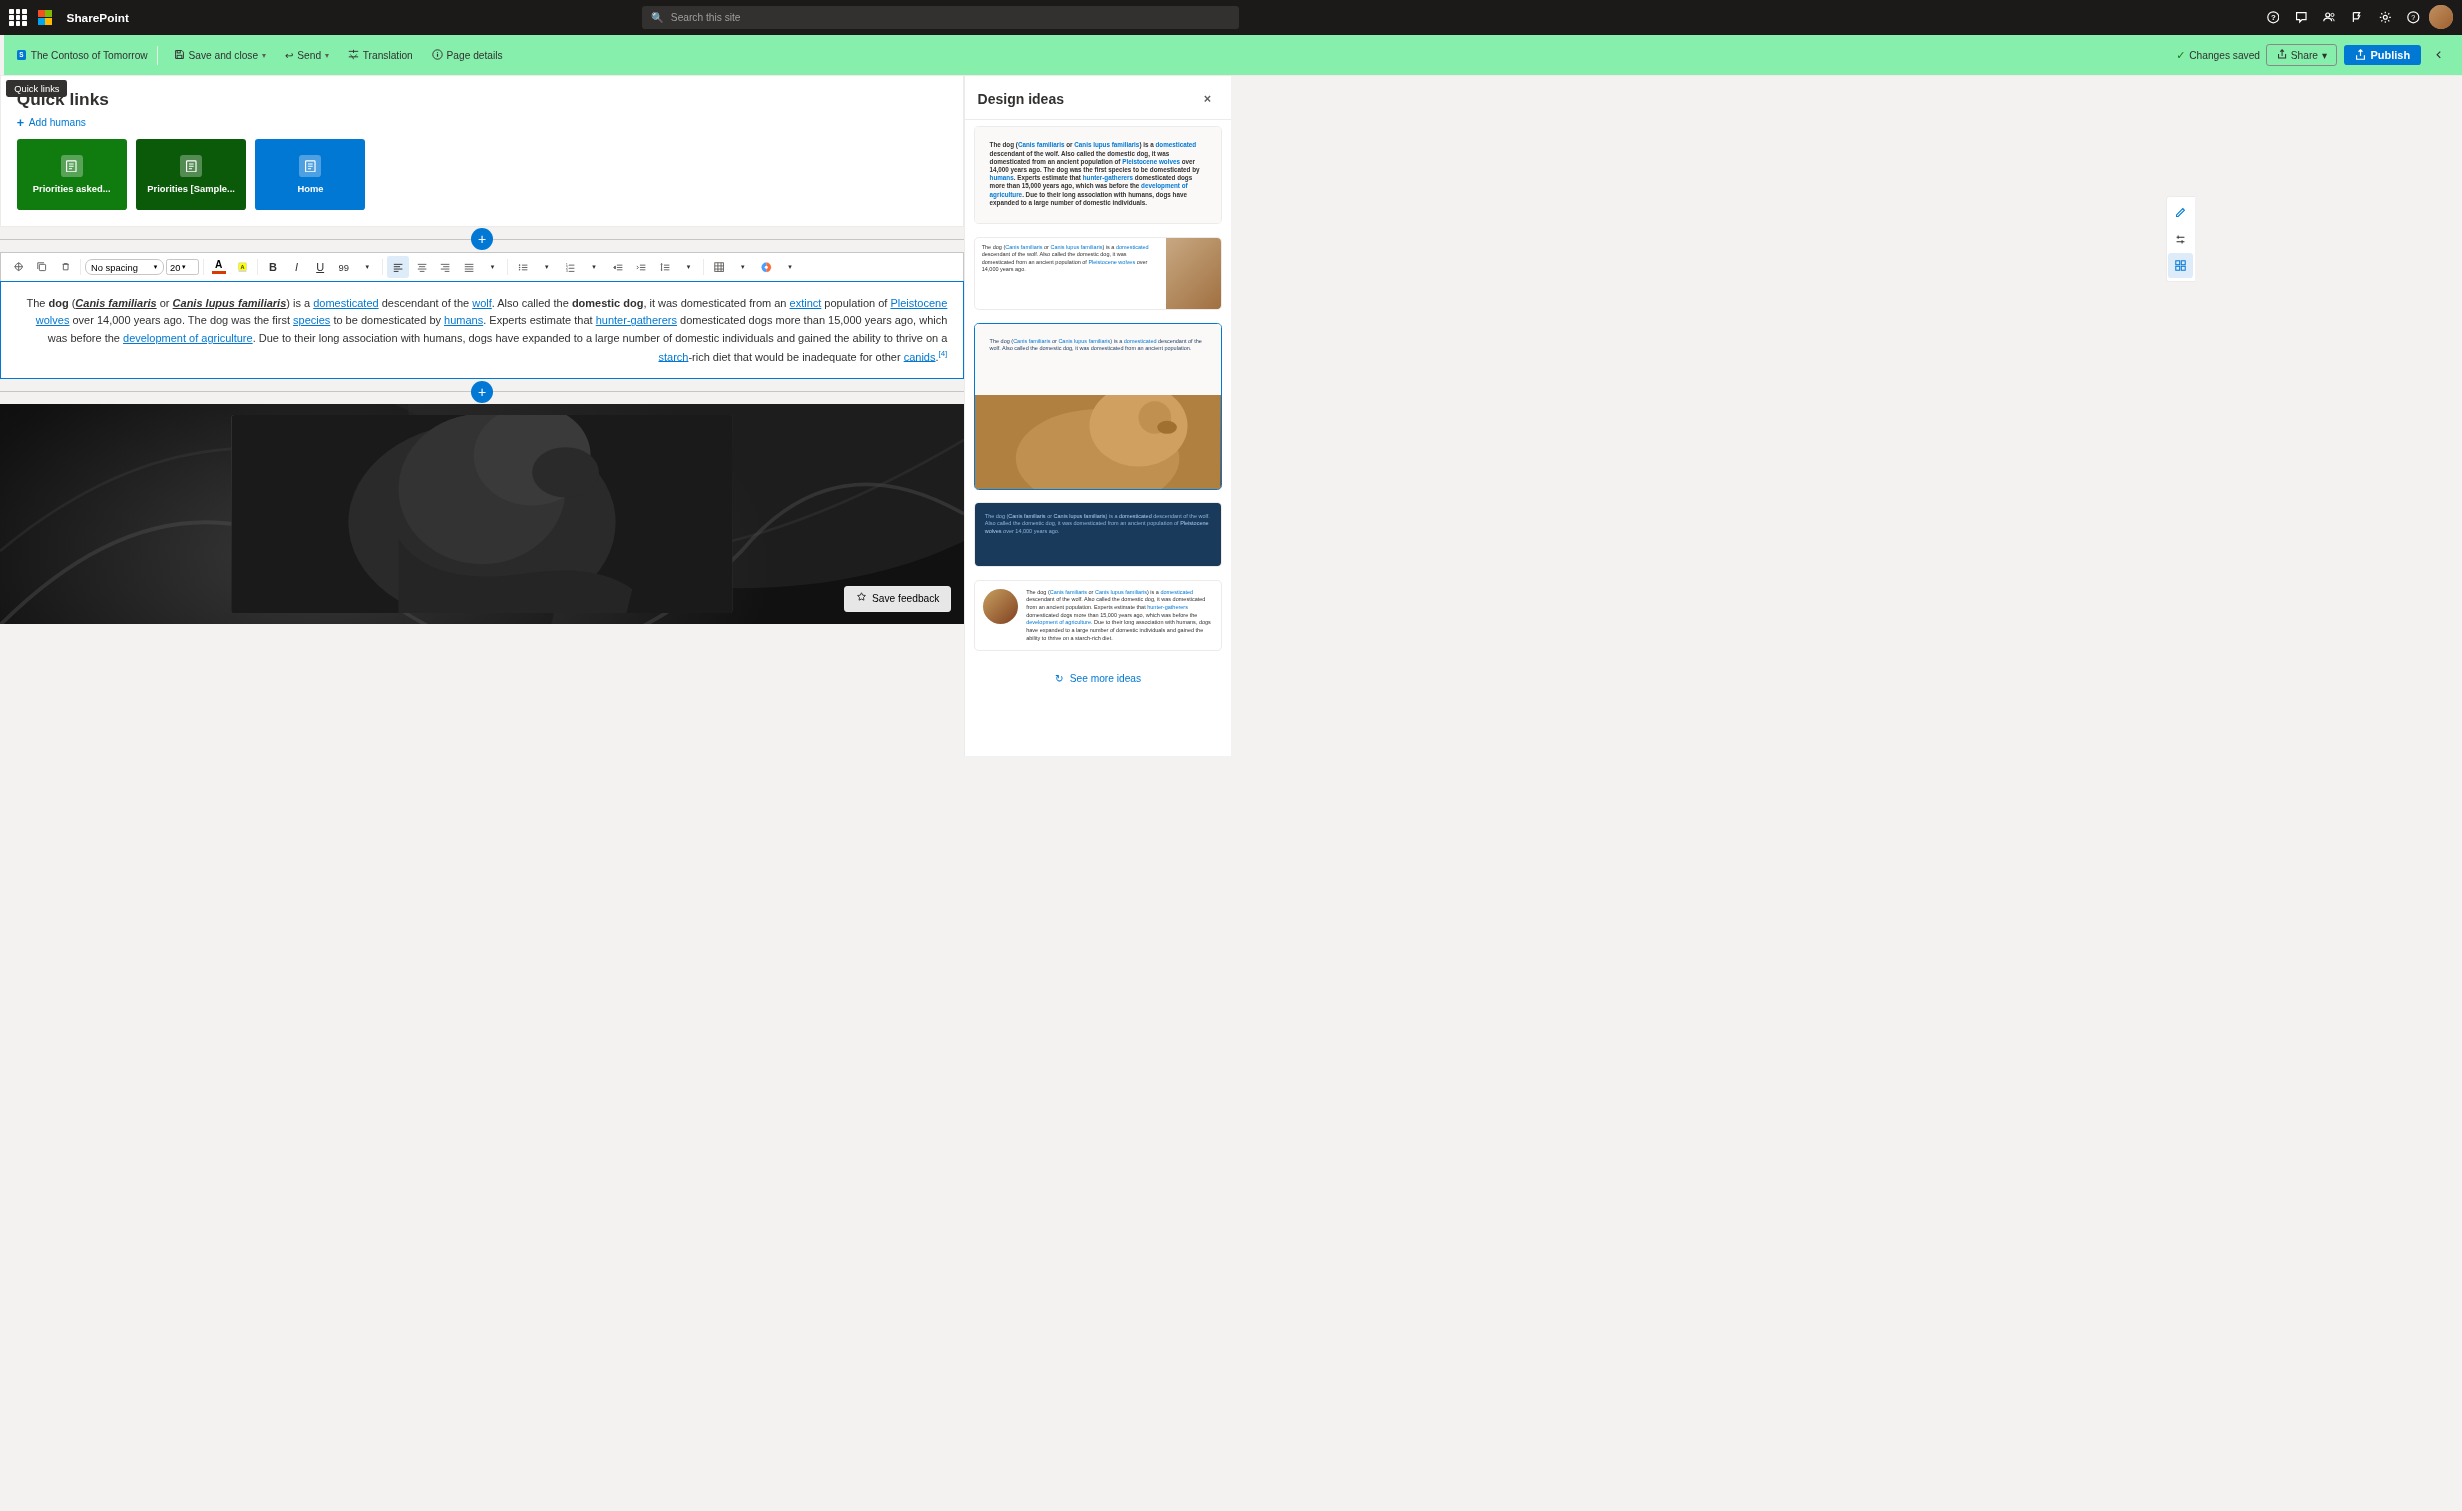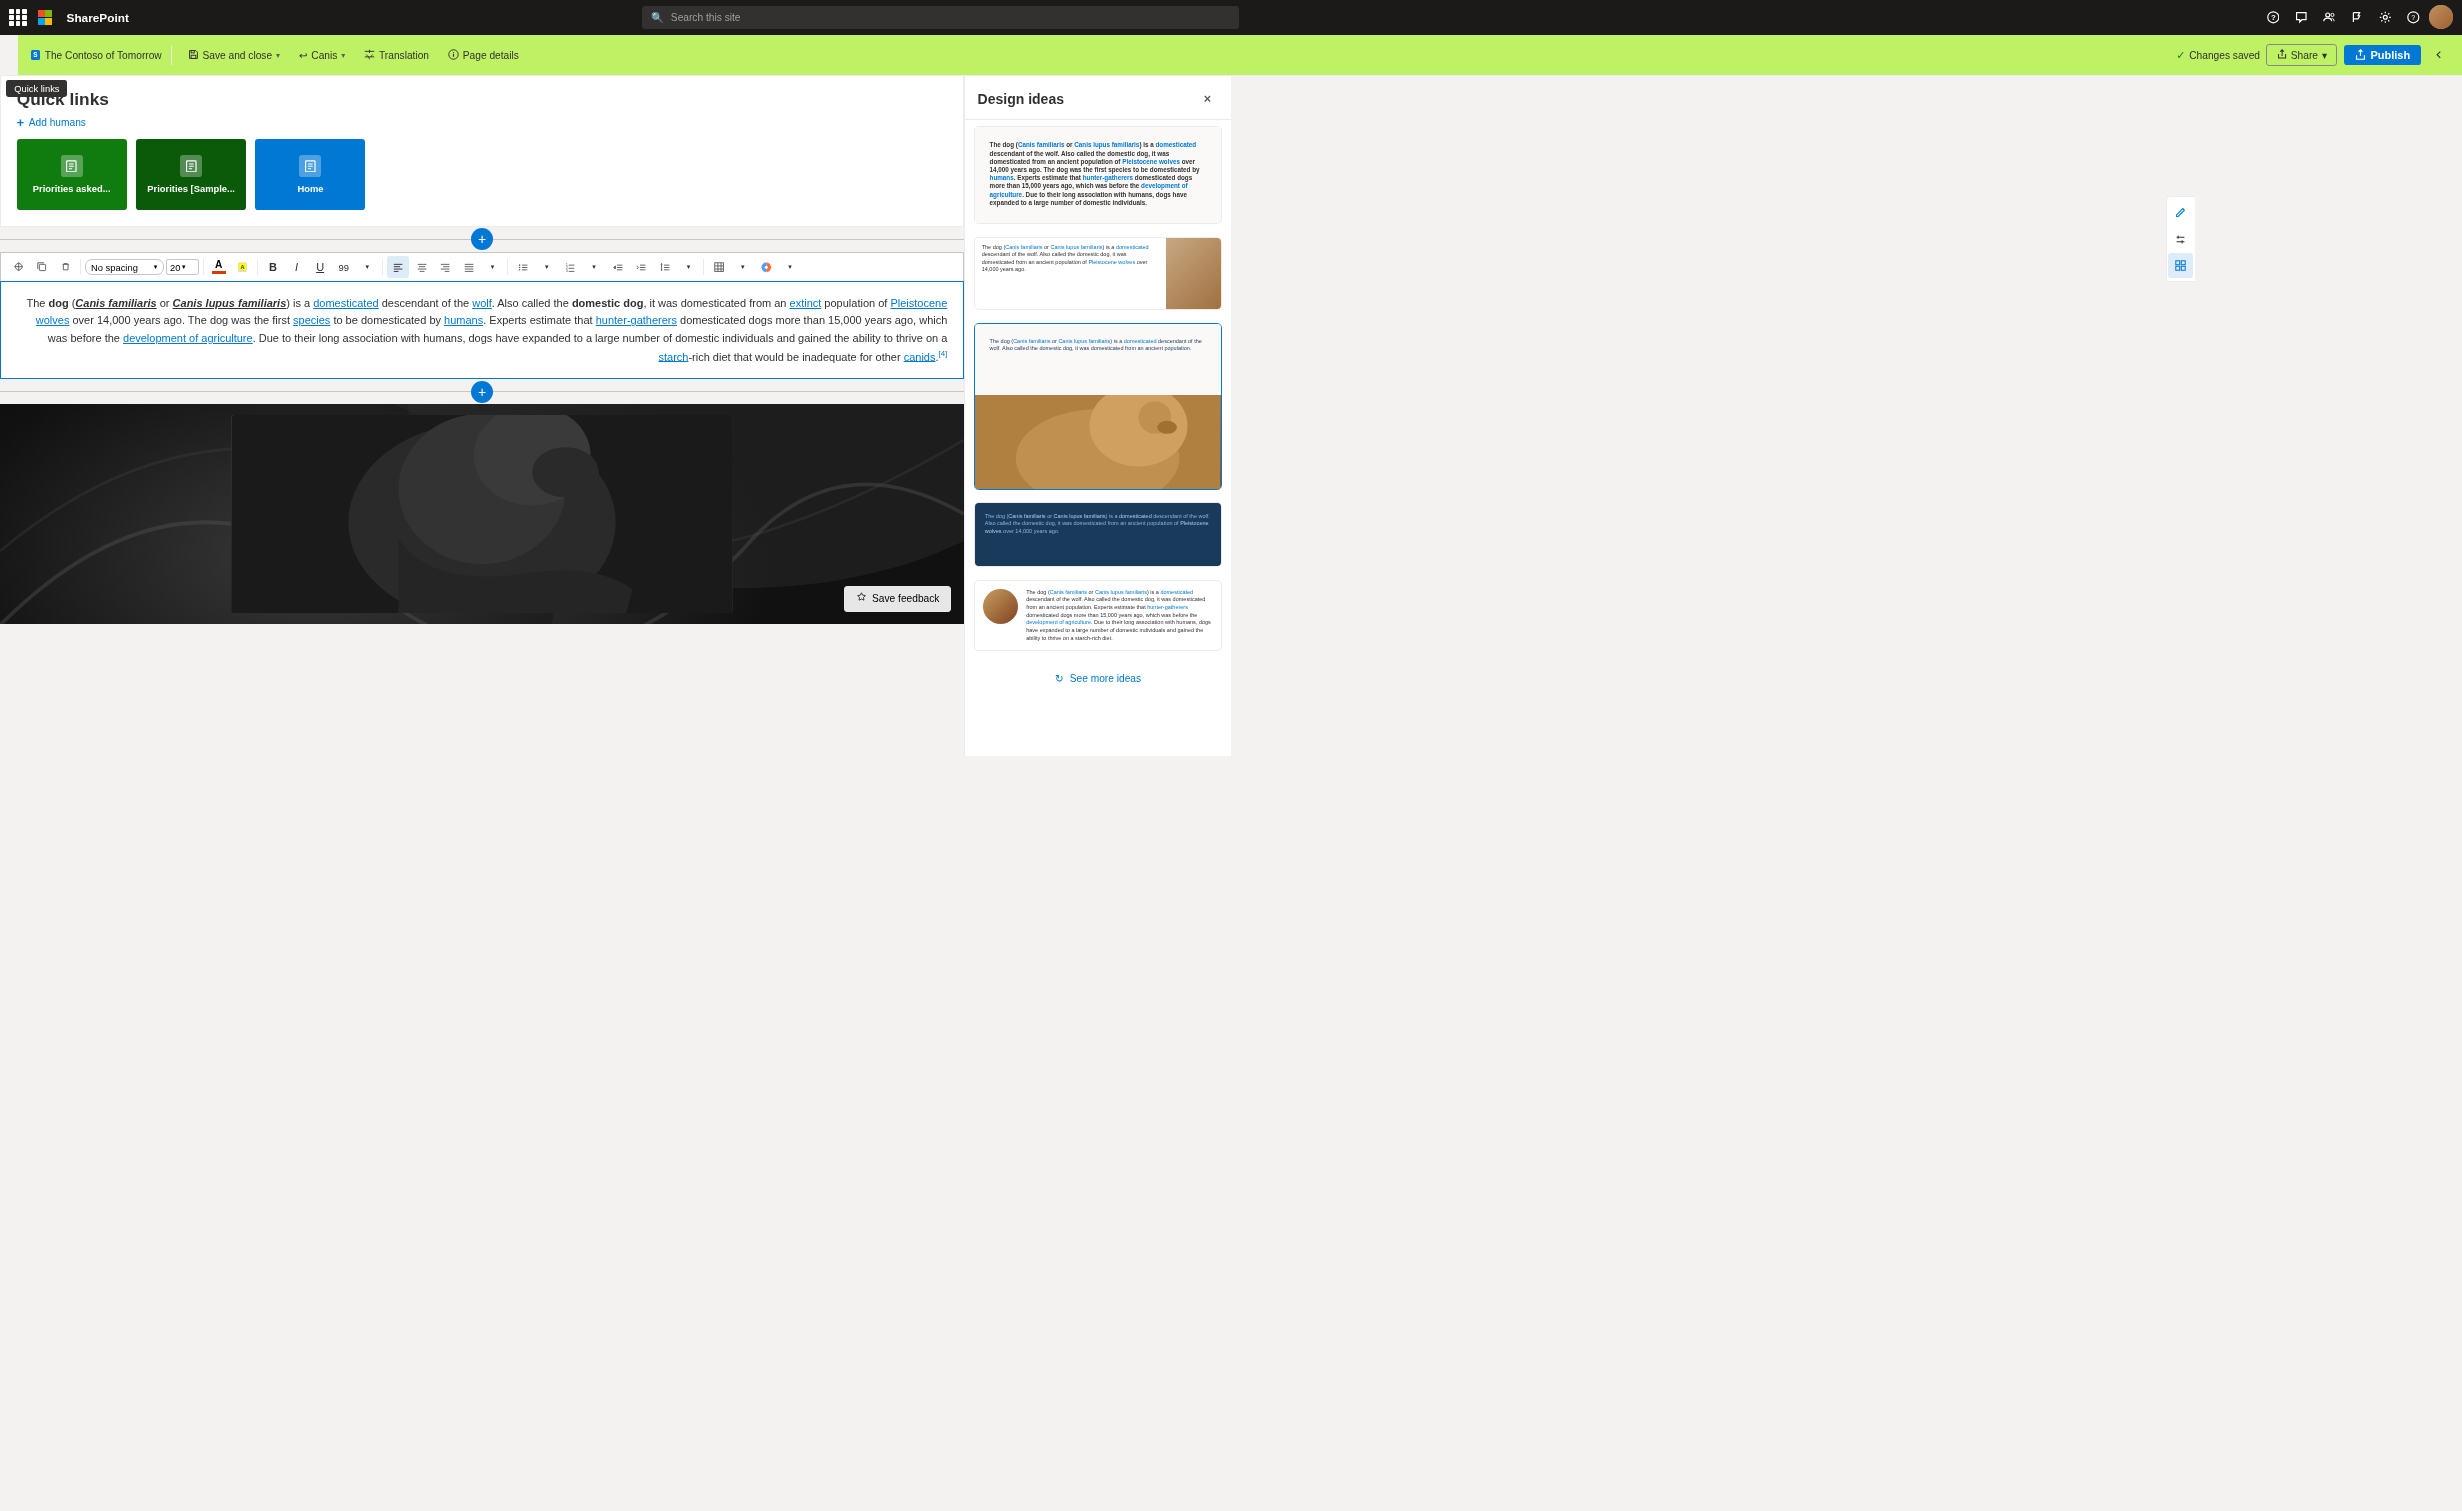--- a/index.html
+++ b/index.html
@@ -62,29 +62,29 @@
     .avatar {
       width: 23.6px; height: 23.6px;
       border-radius: 50%;
       background: #c19b77;
       overflow: hidden;
       cursor: pointer;
     }
 
     
     .toolbar-bar {
-      background: #bef264;
+      background: #86efac;
       height: 41px;
       display: flex;
       align-items: center;
       padding: 0 12.6px;
       gap: 6.3px;
       border-bottom: 0.8px solid #edebe9;
       position: fixed;
-      top: 35px; left: 18px; right: 0;
+      top: 35px; left: 4px; right: 0;
       z-index: 99;
     }
     .page-badge {
       display: flex; align-items: center; gap: 4.7px;
       font-size: 10.2px; color: #323130;
     }
     .page-badge .dot { width: 9.4px; height: 9.4px; background: #0078d4; border-radius: 1.6px; display: flex; align-items: center; justify-content: center; }
     .page-badge .dot span { color: #fff; font-size: 6.3px; font-weight: bold; }
 
     .toolbar-sep { width: 0.8px; height: 19px; background: #edebe9; margin: 0 3.1px; }
@@ -510,21 +510,21 @@
           <rect x="4" y="8" width="6" height="4" stroke="#323130" stroke-width="1.2"></rect>
           <rect x="4" y="2" width="4" height="3" stroke="#323130" stroke-width="1.2"></rect>
         </svg>
     </span>
     <span>Save and close</span>
     <span class="caret">▾</span>
   </button>
 
   <button class="toolbar-btn">
     <span>↩</span>
-    <span>Canis</span>
+    <span>Send</span>
     <span class="caret">▾</span>
   </button>
 
   <button class="toolbar-btn">
     <span>
       <svg width="11" height="11" viewBox="0 0 14 14" fill="none">
           <path d="M1 3h12M7 1v4M3 7c1 2 2.5 3 4 3M11 7c-1 2-2.5 3-4 3" stroke="#323130" stroke-width="1.2"></path>
           <path d="M1 10h5l1 3M13 10h-5" stroke="#323130" stroke-width="1.2"></path>
         </svg>
     </span>

